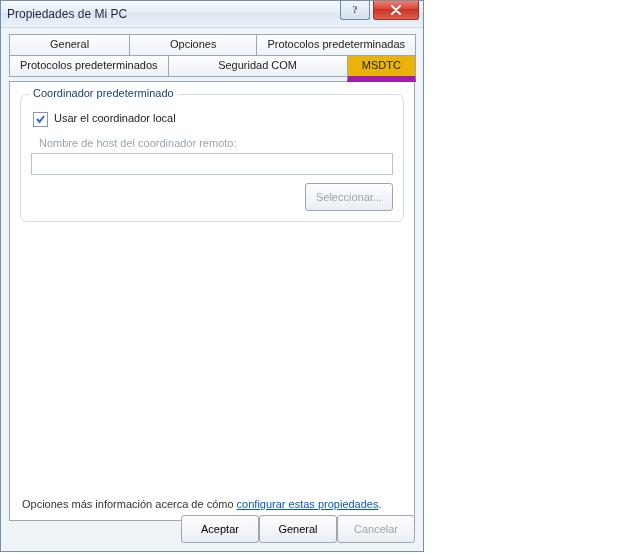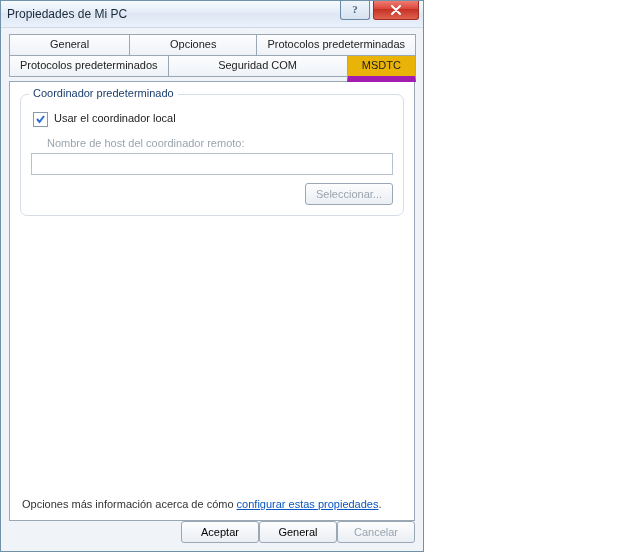--- a/index.html
+++ b/index.html
@@ -17,24 +17,24 @@
 .tab{height:20px;line-height:19px;border:1px solid #9aa7b5;background:linear-gradient(#fdfdfe,#eef2f7);margin-right:-1px;margin-bottom:-1px;padding:0 10px;text-align:center;cursor:default;white-space:nowrap}
 .tabs .row{display:flex;width:100%}
 .tabs .row .tab{flex:1 1 auto}
 .tab.active{background:#eab308;border-bottom:6px solid #a21caf;position:relative;z-index:2}
 .tabpanel{border:1px solid #9aa7b5;background:#fff;height:440px;box-sizing:border-box;padding:8px 10px 10px 10px;position:relative}
 .groupbox{border:1px solid #d7dde4;border-radius:7px;padding:14px 10px 10px 10px;position:relative;margin-top:4px}
 .groupbox .legend{position:absolute;top:-8px;left:8px;background:#fff;padding:0 4px;color:#1a3e6e}
 .chk-row{display:flex;align-items:flex-start;gap:6px;margin:3px 0 10px 2px}
 .chkbox{width:13px;height:13px;border:1px solid #8a9aad;background:#fff;display:flex;align-items:center;justify-content:center}
 .chkbox svg{display:block}
-.field-label{color:#9aa4ae;margin:4px 0 4px 16px}
+.field-label{color:#9aa4ae;margin:4px 0 4px 8px}
 .textfield{width:100%;height:22px;border:1px solid #b7c2cf;background:#fff;box-sizing:border-box;padding:2px 4px;color:#555}
 .select-row{display:flex;justify-content:flex-end;margin-top:8px}
-.btn{height:22px;border:1px solid #9aa7b5;background:linear-gradient(#fdfdfe,#eaeef4);padding:0 10px;border-radius:3px;font:inherit;cursor:default}
+.btn{height:28px;border:1px solid #9aa7b5;background:linear-gradient(#fdfdfe,#eaeef4);padding:0 10px;border-radius:3px;font:inherit;cursor:default}
 .btn.disabled{color:#9aa4ae}
 .infoline{position:absolute;left:12px;right:12px;bottom:10px;color:#333}
 .infoline a{color:#0a56c2;text-decoration:underline}
 .footer{position:absolute;right:8px;bottom:8px;display:flex;}
 .footer .btn{width:78px}
 </style>
 </head>
 <body>
 
 <div class="window">

